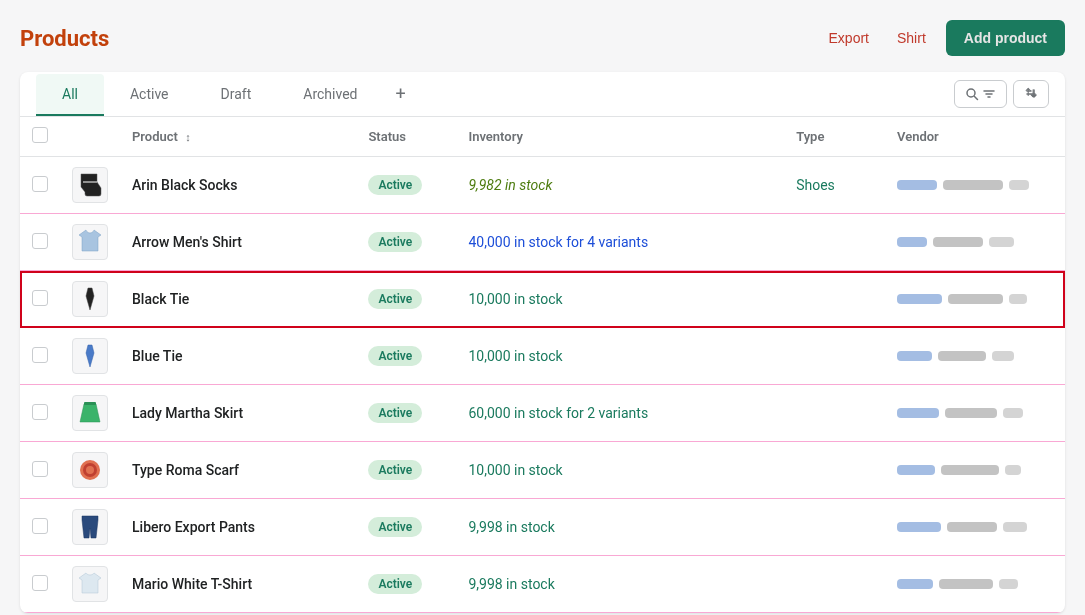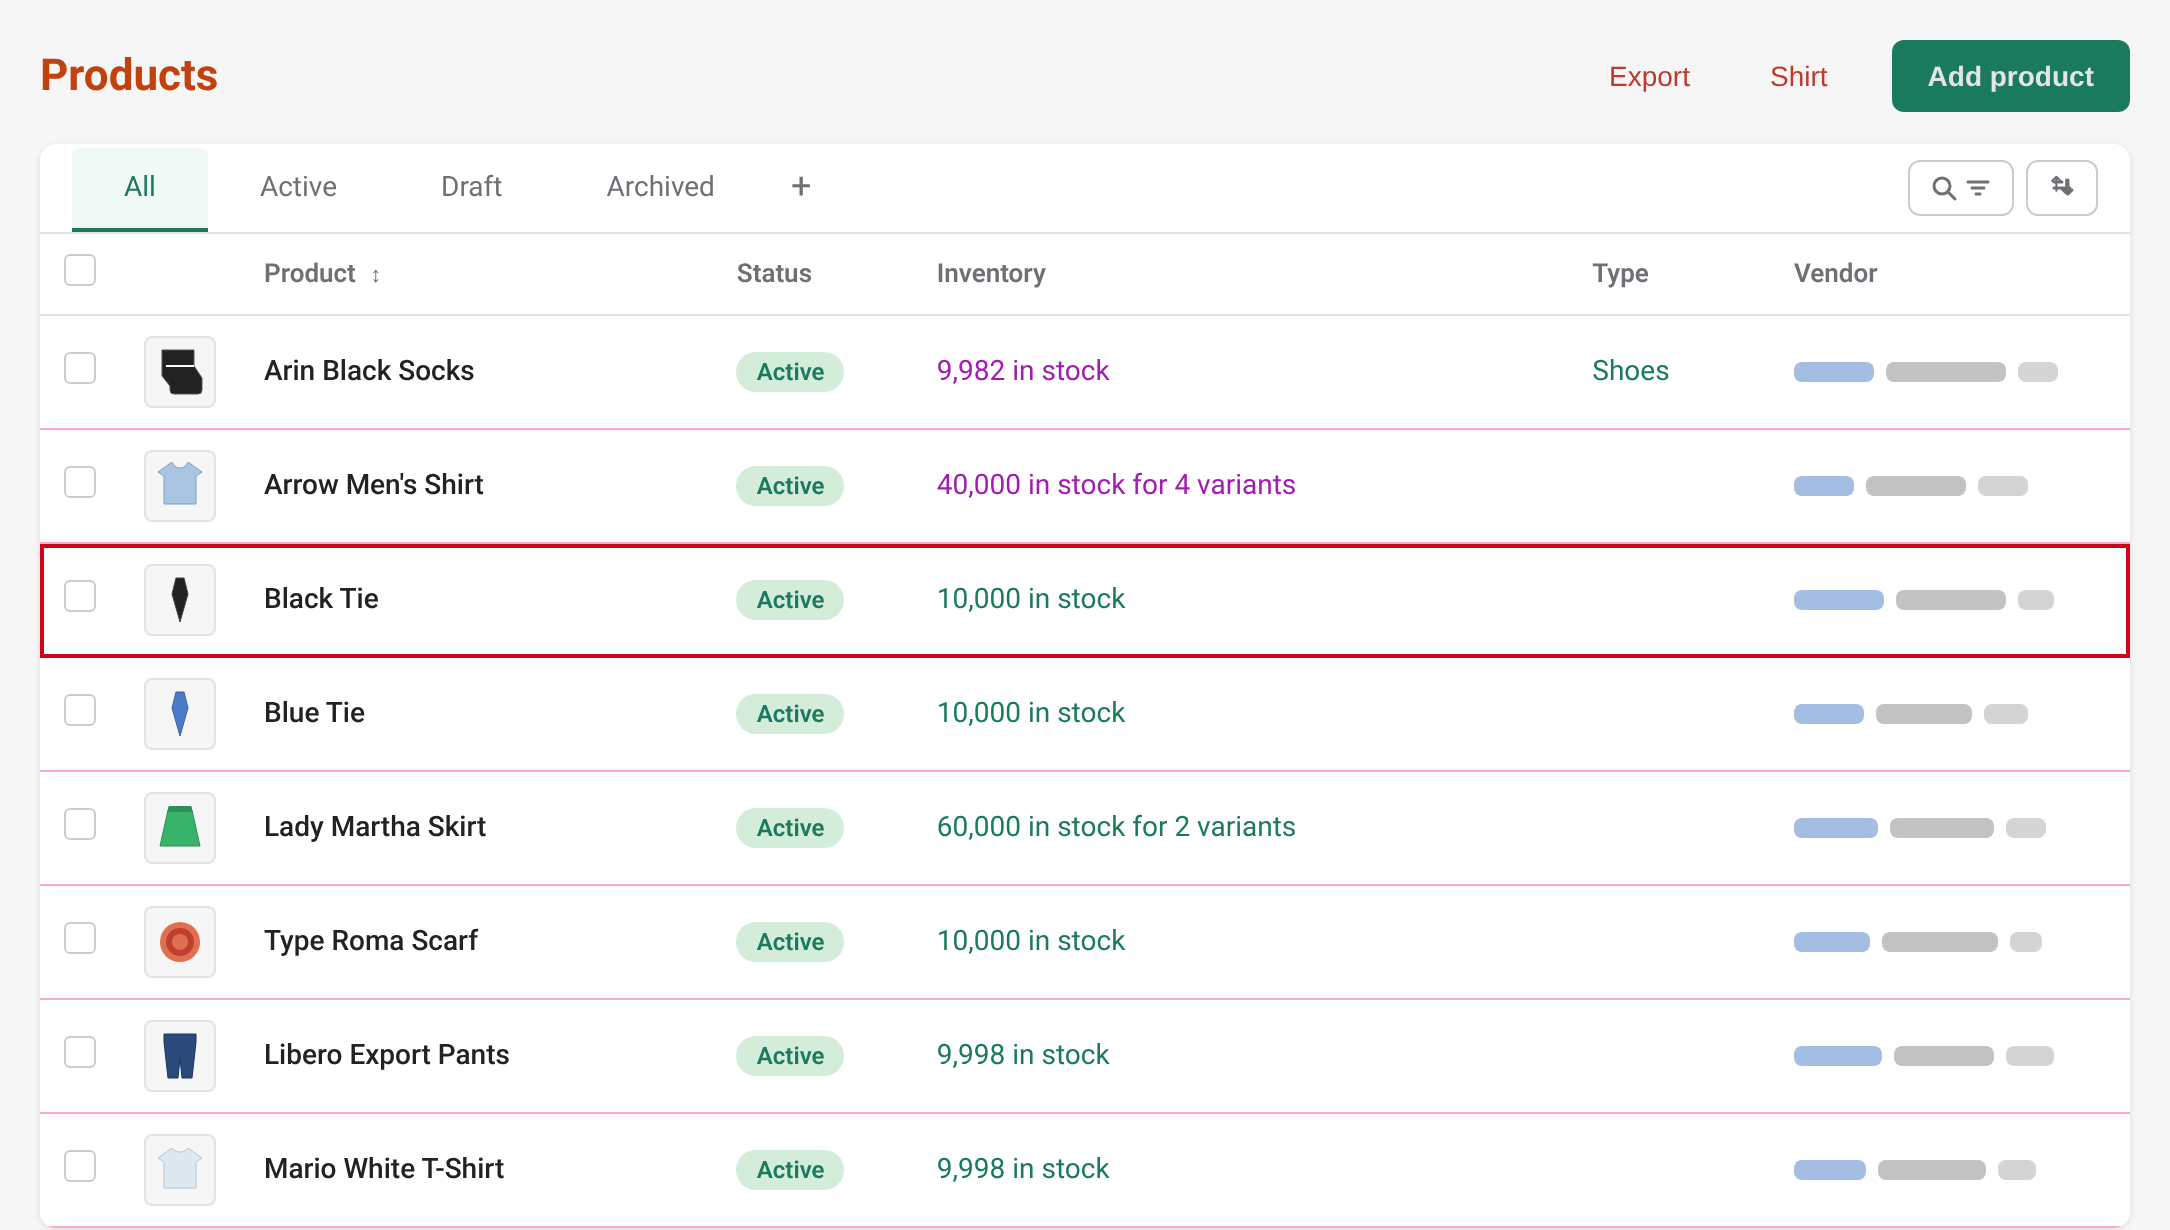--- a/index.html
+++ b/index.html
@@ -2,21 +2,21 @@
 <html><head>
   <meta charset="utf-8">
   <style>
     * { box-sizing: border-box; margin: 0; padding: 0; }
     body { font-family: -apple-system, BlinkMacSystemFont, 'Segoe UI', Roboto, sans-serif; background: #f6f6f7; font-size: 14px; color: #202223; }
 
     .page-wrapper { width: 1085px; min-height: 615px; background: #f6f6f7; padding: 20px; }
 
     .page-header { display: flex; align-items: center; justify-content: space-between; margin-bottom: 16px; }
     .page-title { font-size: 22px; font-weight: 700; color: #c2410c; }
-    .header-actions { display: flex; align-items: center; gap: 24px; }
+    .header-actions { display: flex; align-items: center; gap: 12px; }
     .btn-link { background: none; border: none; color: #c0392b; font-size: 14px; cursor: pointer; font-weight: 500; padding: 6px 8px; }
     .btn-primary { background: #1a7a5e; color: #e5e5e5; border: none; border-radius: 6px; padding: 10px 18px; font-size: 14px; font-weight: 600; cursor: pointer; white-space: nowrap; }
 
     .card { background: #fff; border-radius: 8px; box-shadow: 0 1px 3px rgba(0,0,0,0.1); overflow: hidden; }
 
     .tabs-bar { display: flex; align-items: center; padding: 0 16px; border-bottom: 1px solid #e1e3e5; gap: 0; }
     .tab { padding: 12px 26px; cursor: pointer; font-size: 14px; color: #6d7175; border-bottom: 2px solid transparent; margin-bottom: -1px; white-space: nowrap; }
     .tab.active { color: #1a7a5e; border-bottom: 2px solid #1a7a5e; background: #f0f9f5; border-radius: 4px 4px 0 0; }
     .tab-add { padding: 10px 12px; cursor: pointer; color: #6d7175; font-size: 18px; line-height: 1; border-bottom: 2px solid transparent; margin-bottom: -1px; }
     .tabs-spacer { flex: 1; }
@@ -122,21 +122,21 @@
                   <svg width="30" height="30" viewBox="0 0 30 30" fill="none">
                     <path d="M8 4h14v8l4 6v6a2 2 0 01-2 2H12a2 2 0 01-2-2v-2l-4-5V4z" fill="#222" stroke="#555" stroke-width="0.5"></path>
                     <path d="M8 12h14" stroke="#fff" stroke-width="1"></path>
                   </svg>
                 </div>
     </td>
     <td class="product-col">Arin Black Socks</td>
     <td class="status-col">
       <span class="badge-active">Active</span>
     </td>
-    <td class="inventory-col" style="color:#a21caf;">9,982 in stock</td>
+    <td class="inventory-col" style="color:#4d7c0f;font-style:italic;">9,982 in stock</td>
     <td class="type-col" style="color:#1a7a5e;">Shoes</td>
     <td class="vendor-col">
       <div class="vendor-blur">
                   <div class="blur-bar" style="width:40px;background:#4a7bc8;"></div>
                   <div class="blur-bar" style="width:60px;background:#888;"></div>
                   <div class="blur-bar" style="width:20px;background:#aaa;"></div>
                 </div>
     </td>
   </tr>
             <tr>
@@ -147,21 +147,21 @@
       <div class="product-img">
                   <svg width="30" height="30" viewBox="0 0 30 30" fill="none">
                     <path d="M11 3l-7 5 3 2v14h16V10l3-2-7-5c0 0-1 3-4 3s-4-3-4-3z" fill="#a8c4e0" stroke="#7aa0c4" stroke-width="0.5"></path>
                   </svg>
                 </div>
     </td>
     <td class="product-col">Arrow Men's Shirt</td>
     <td class="status-col">
       <span class="badge-active">Active</span>
     </td>
-    <td class="inventory-col" style="color:#a21caf;">40,000 in stock for 4 variants</td>
+    <td class="inventory-col" style="color:#1d4ed8;">40,000 in stock for 4 variants</td>
     <td class="type-col" style="color:#202223;"></td>
     <td class="vendor-col">
       <div class="vendor-blur">
                   <div class="blur-bar" style="width:30px;background:#4a7bc8;"></div>
                   <div class="blur-bar" style="width:50px;background:#888;"></div>
                   <div class="blur-bar" style="width:25px;background:#aaa;"></div>
                 </div>
     </td>
   </tr>
             <tr class="highlighted">

